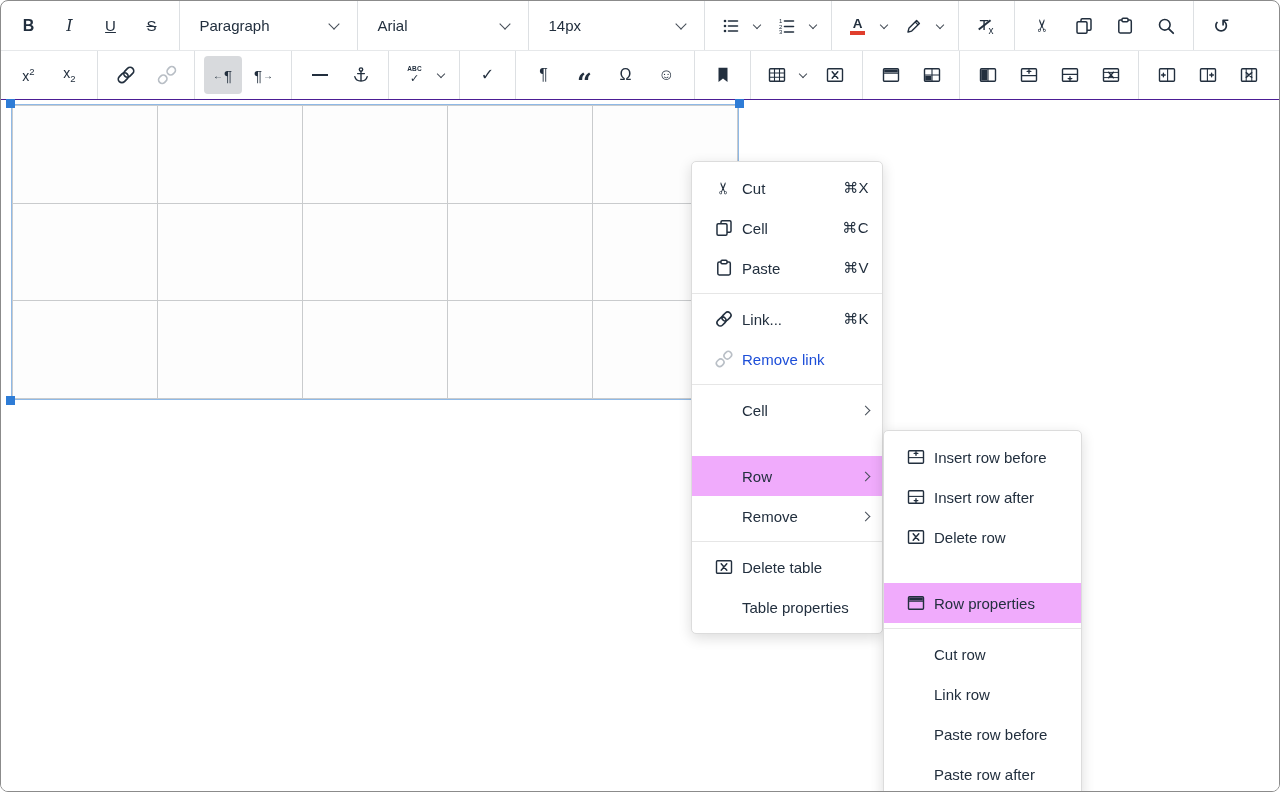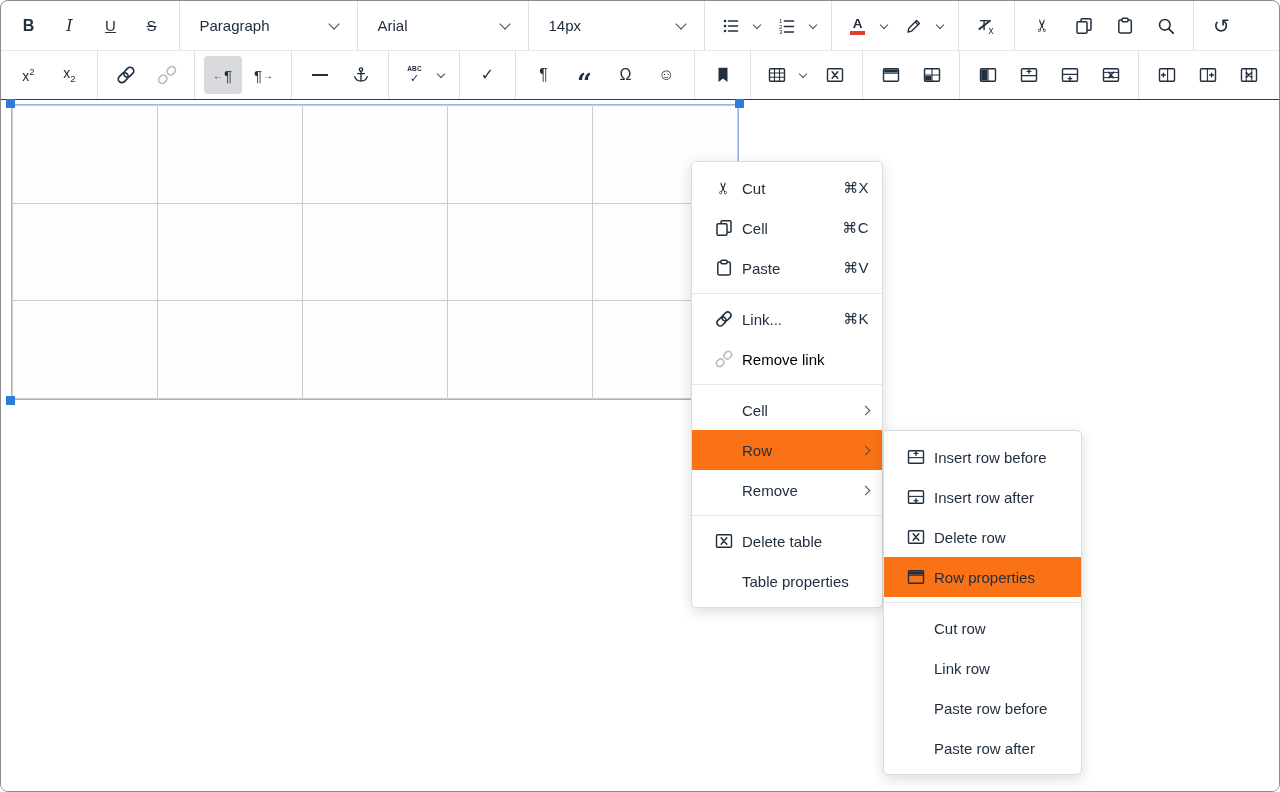--- a/index.html
+++ b/index.html
@@ -81,22 +81,22 @@
           box-shadow:0 4px 14px rgba(0,0,0,.14); padding:6px 0; font-size:15px; z-index:5; }
   .context { left:690px; top:61px; width:192px; }
   .submenu { left:882px; top:330px; width:199px; }
   .mi { height:40px; display:flex; align-items:center; padding-right:13px; }
   .mi .ic { width:18px; height:18px; flex:none; margin:0 9px 0 23px;
             display:flex; align-items:center; justify-content:center; color:#222f3e; }
   .mi.noicon { padding-left:50px; }
   .mi .lbl { white-space:nowrap; }
   .mi .sc { margin-left:auto; letter-spacing:.4px; }
   .mi .subarrow { margin-left:auto; }
-  .mi.hl { background:#f97316; }
-  .mi.dis .lbl { color:#000000; } .mi.dis .ic { color:#b9bfc6; }
+  .mi.hl { background:#f0abfc;margin-top:26px; }
+  .mi.dis .lbl { color:#1d4ed8; } .mi.dis .ic { color:#b9bfc6; }
   .mdiv { height:1px; background:#e6e6e6; margin:5px 0; }
 </style>
 </head>
 <body>
 
 <div class="window">
 
   <div class="toolbar r1">
     <button class="tbtn">
         <span class="g b">B</span>

